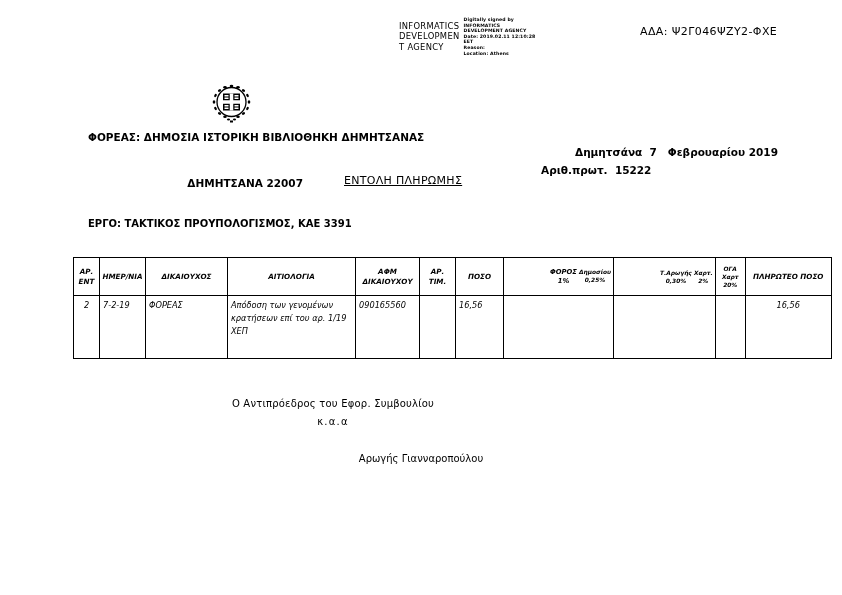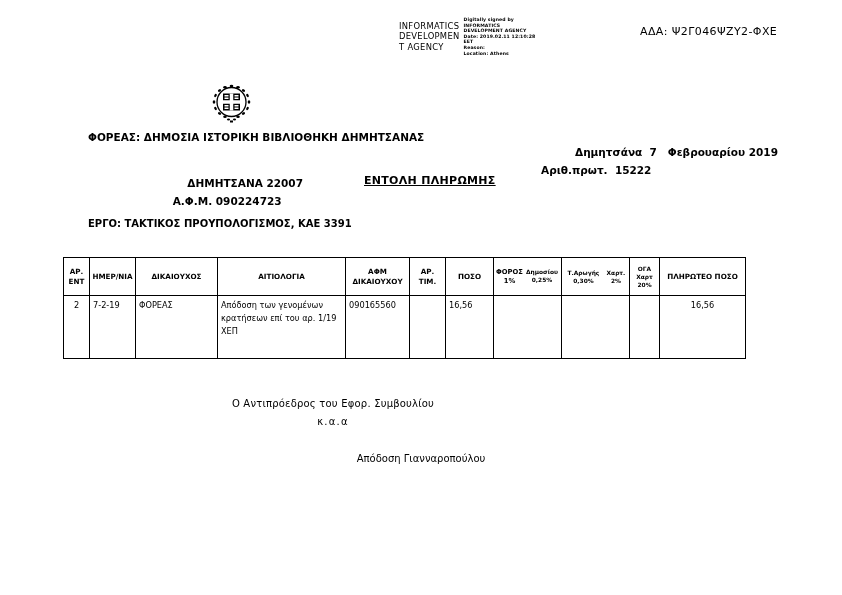--- a/index.html
+++ b/index.html
@@ -80,44 +80,45 @@
     font-size: 10.5px;
     font-weight: bold;
     line-height: 18px;
     margin-left: 13px;
   }
   .date-line { padding-left: 34px; white-space: pre; }
   .prot-line { white-space: pre; }
 
   #doc-title {
     position: absolute;
-    left: 364px;
+    left: 344px;
     top: 174px;
     font-size: 11px;
-    font-weight: bold;
+    font-weight: normal;
     text-decoration: underline;
     letter-spacing: 0.3px;
   }
 
   #project-block {
     position: absolute;
     left: 88px;
     top: 216px;
     font-size: 10px;
     font-weight: bold;
     line-height: 15px;
   }
 
   
   #pay-table {
     position: absolute;
-    left: 63px;
+    left: 73px;
     top: 257px;
     border-collapse: collapse;
     table-layout: fixed;
+    font-style: italic;
   }
   #pay-table th, #pay-table td {
     border: 1px solid #000000;
     vertical-align: top;
     padding: 0;
   }
   #pay-table thead th {
     height: 37px;
     font-weight: bold;
     text-align: center;
@@ -129,20 +130,21 @@
     padding: 1px 2px;
   }
   .th-inner.sz-normal { font-size: 7.2px; }
   .th-inner.sz-small  { font-size: 5.9px; line-height: 8px; }
   .th-split {
     display: flex;
     justify-content: space-around;
     align-items: flex-start;
     gap: 2px;
     padding: 1px 2px;
+    margin-left: 44px;
   }
   .th-split > div { text-align: center; }
   .th-sub-a { font-size: 6.8px; line-height: 9px; }
   .th-sub-b { font-size: 5.9px; line-height: 8px; }
 
   #pay-table tbody td {
     height: 62px;
     font-size: 8.2px;
     line-height: 13px;
   }
@@ -237,21 +239,20 @@
         <ellipse cx="47" cy="83" rx="3.2" ry="2.2"></ellipse>
         <ellipse cx="59" cy="83" rx="3.2" ry="2.2"></ellipse>
         <rect x="50" y="85" width="6" height="4"></rect>
       </g>
     </g>
   </svg>
 
   <div id="org-block">
     <div class="org-line-1">ΦΟΡΕΑΣ: ΔΗΜΟΣΙΑ ΙΣΤΟΡΙΚΗ ΒΙΒΛΙΟΘΗΚΗ ΔΗΜΗΤΣΑΝΑΣ</div>
     <div class="org-line-2">ΔΗΜΗΤΣΑΝΑ 22007</div>
-    <div class="org-line-3">Α.Φ.Μ. 090224723</div>
   </div>
 
   <div id="date-block">
     <div class="date-line">Δημητσάνα  7   Φεβρουαρίου 2019</div>
     <div class="prot-line">Αριθ.πρωτ.  15222</div>
   </div>
 
   <div id="doc-title">ΕΝΤΟΛΗ ΠΛΗΡΩΜΗΣ</div>
 
   <div id="project-block">
@@ -351,15 +352,15 @@
           <div class="cell center">16,56</div>
         </td>
       </tr>
     </tbody>
   </table>
 
   <div id="footer-sign">
     <div class="ln-title">Ο Αντιπρόεδρος του Εφορ. Συμβουλίου</div>
     <div class="ln-kaa">κ.α.α</div>
   </div>
-  <div id="footer-name">Απόδοση Γιανναροπούλου</div>
+  <div id="footer-name">Αρωγής Γιανναροπούλου</div>
 
 </div>
 
 </body></html>

